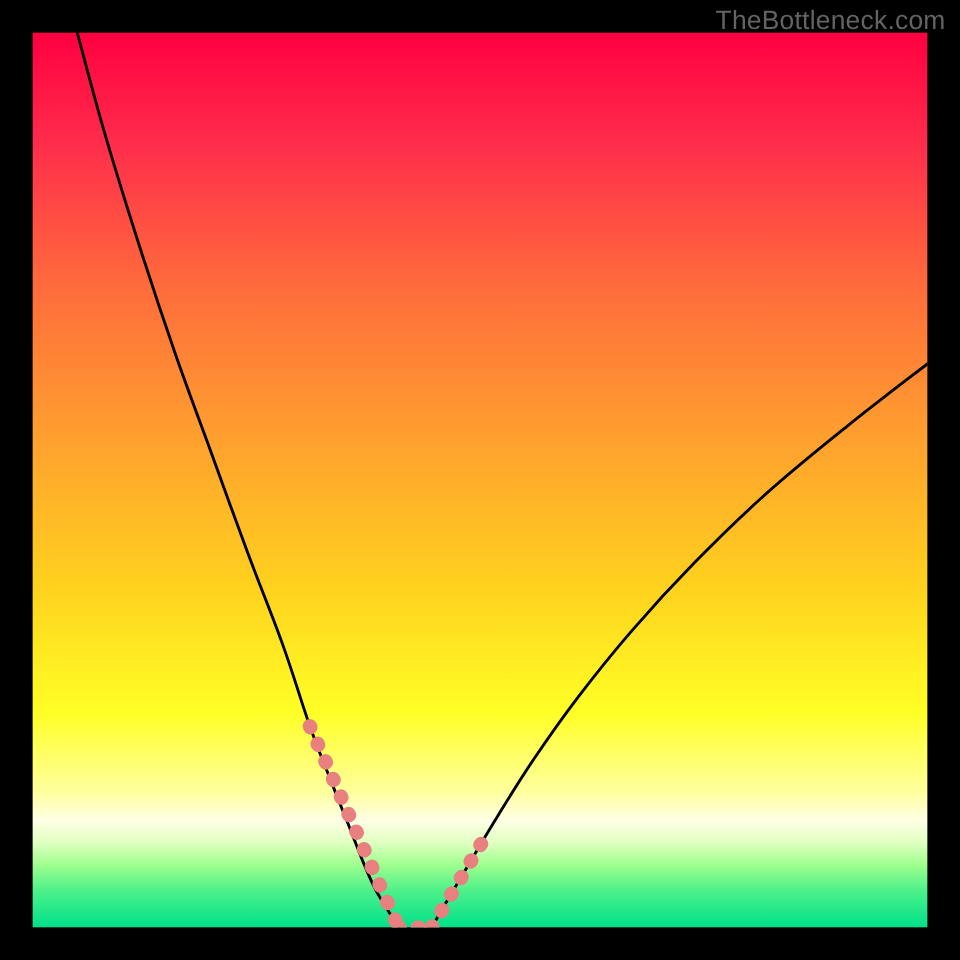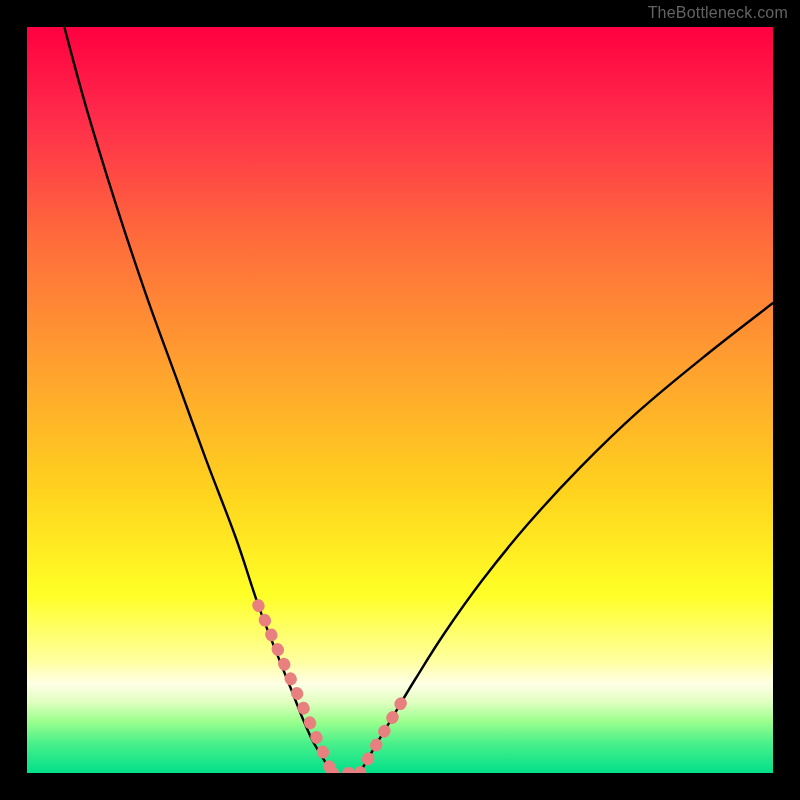--- a/index.html
+++ b/index.html
@@ -15,21 +15,21 @@
     position: relative;
     width: 800px;
     height: 800px;
     background: #000;
   }
   .watermark {
     position: absolute;
     top: 4px;
     right: 12px;
     color: #636363;
-    font-size: 16px;
+    font-size: 22px;
     font-weight: 400;
     letter-spacing: 0.2px;
     z-index: 10;
   }
   .plot-wrap {
     position: absolute;
     left: 27px;
     top: 27px;
     width: 746px;
     height: 746px;

